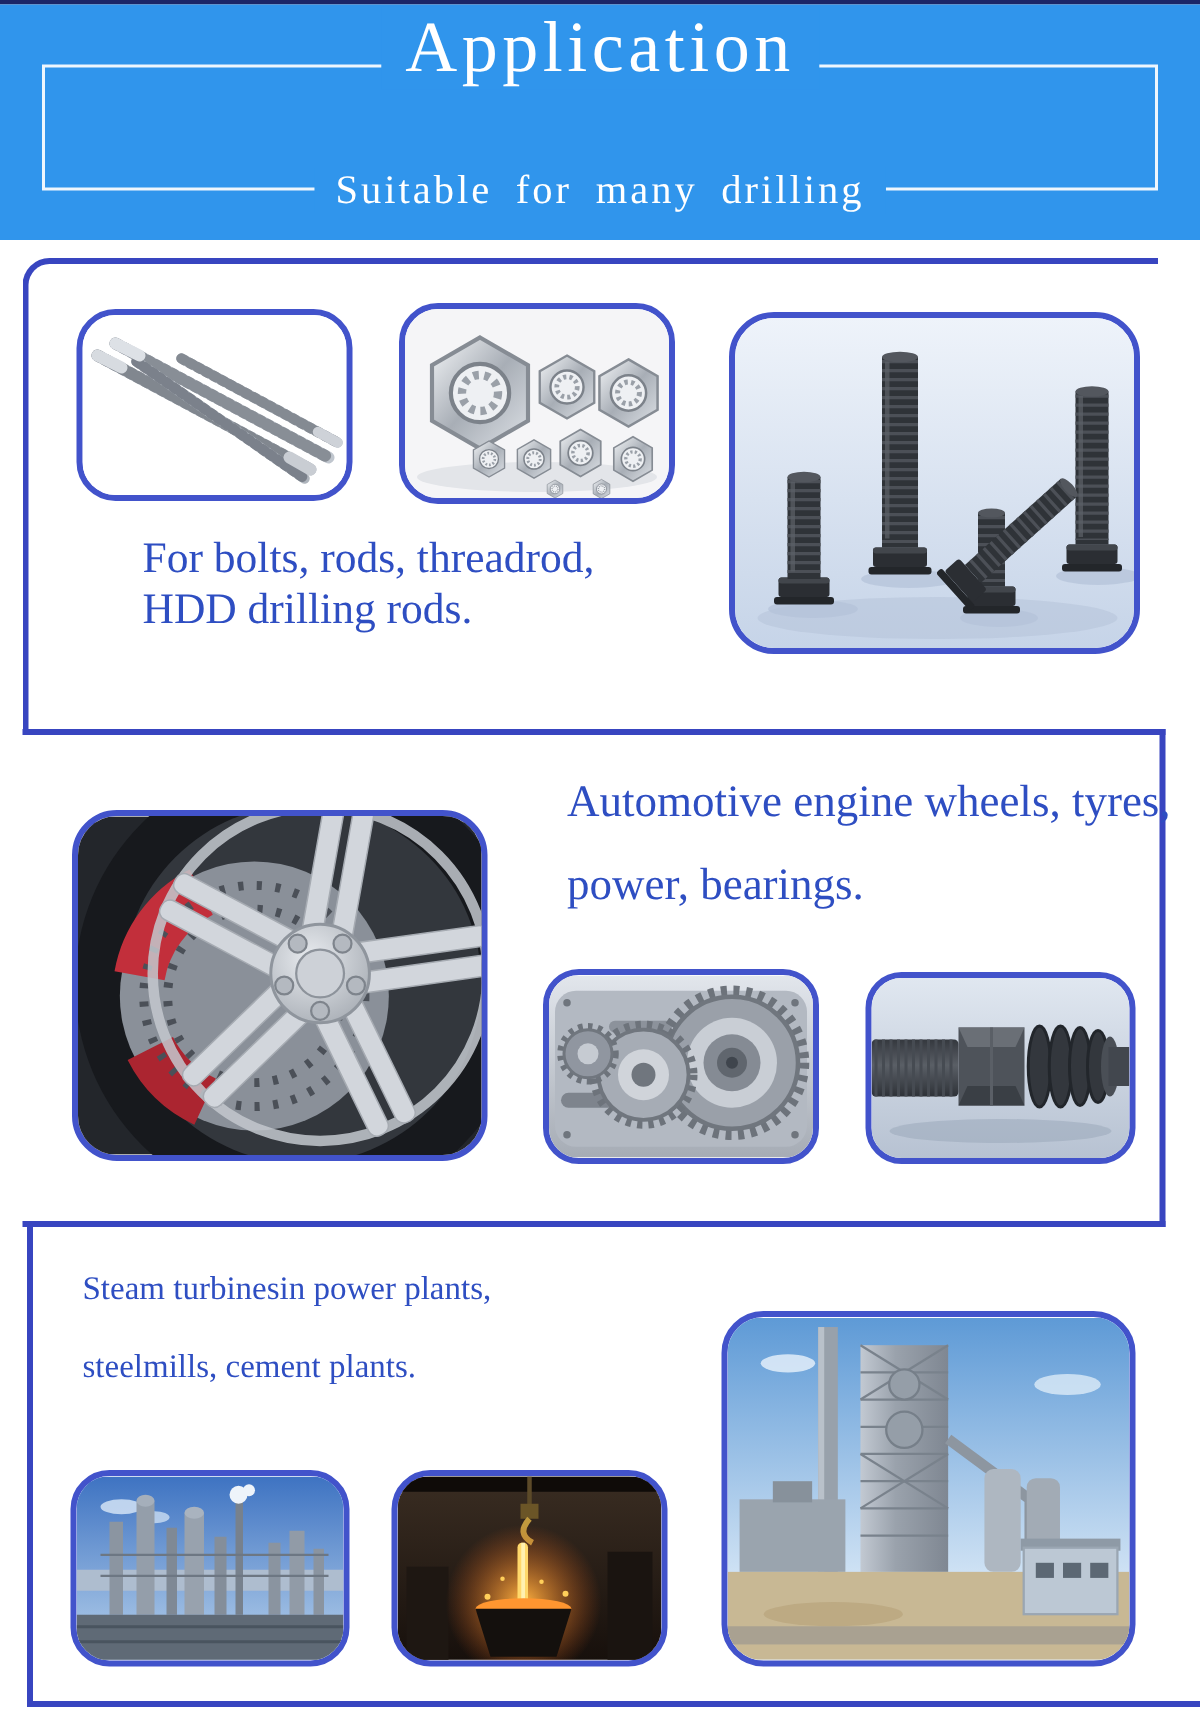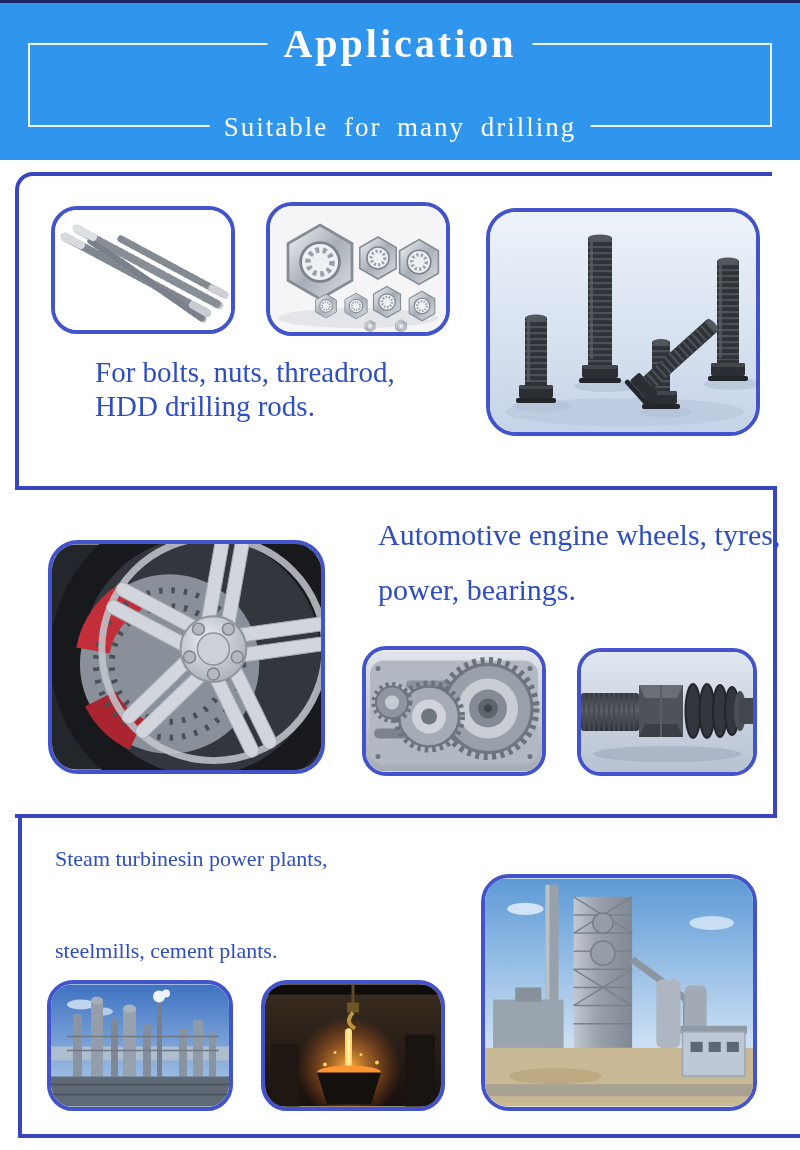--- a/index.html
+++ b/index.html
@@ -4,22 +4,22 @@
 <style>
   html,body{margin:0;padding:0;background:#ffffff;}
   .page{position:relative;width:800px;height:1150px;overflow:hidden;background:#ffffff;
         font-family:"Liberation Serif","DejaVu Serif",serif;}
   .abs{position:absolute;}
 
   
   .top-strip{left:0;top:0;width:800px;height:3px;background:#1b2668;}
   .hero-band{left:0;top:3px;width:800px;height:157px;background:#3095ec;}
   .hero-frame{left:28px;top:43px;width:744px;height:84px;border:2px solid #eef6fd;box-sizing:border-box;}
-  .hero-title{left:400px;top:43px;transform:translate(-50%,-50%);background:#3095ec;
-              color:#ffffff;font-size:40px;letter-spacing:3px;padding:0 16px;white-space:nowrap;font-weight:bold;}
+  .hero-title{left:400px;top:32px;transform:translate(-50%,-50%);background:#3095ec;
+              color:#ffffff;font-size:48px;letter-spacing:3px;padding:0 16px;white-space:nowrap;}
   .hero-subtitle{left:400px;top:127px;transform:translate(-50%,-50%);background:#3095ec;
               color:#ffffff;font-size:27px;letter-spacing:2px;word-spacing:7px;padding:0 14px;white-space:nowrap;}
 
   
   .card{box-sizing:border-box;border:0 solid #3845c0;}
   .card1{left:15px;top:172px;width:757px;height:314px;border-top-width:4px;border-left-width:4px;
          border-top-left-radius:18px;}
   .card2{left:15px;top:486px;width:762px;height:332px;border-top-width:4px;border-right-width:4px;border-bottom-width:4px;}
   .card3{left:18px;top:818px;width:782px;height:320px;border-left-width:4px;border-bottom-width:4px;}
 
@@ -39,21 +39,21 @@
   
   .caption{color:#2e4ec2;white-space:nowrap;}
   .cap1{font-size:29px;}
   .cap2{font-size:30px;}
   .cap3{font-size:22px;}
   .c1l1{left:95px;top:356px;}
   .c1l2{left:95px;top:390px;}
   .c2l1{left:378px;top:518px;}
   .c2l2{left:378px;top:573px;}
   .c3l1{left:55px;top:846px;}
-  .c3l2{left:55px;top:898px;margin-top:40px;}
+  .c3l2{left:55px;top:898px;}
 </style>
 </head>
 <body>
 
 <div class="page">
 
   <div class="abs top-strip"></div>
   <div class="abs hero-band"></div>
   <div class="abs hero-frame"></div>
   <div class="abs hero-title">Application</div>
@@ -168,21 +168,21 @@
       <g transform="translate(146,182) rotate(48)">
         <rect x="-17" y="-4" width="34" height="5" rx="2" fill="#23262a"></rect>
         <rect x="-14" y="-17" width="28" height="13" rx="2" fill="#2b2e33"></rect>
         <rect x="-8" y="-103" width="16" height="86" fill="#2f3338"></rect>
         <line x1="0" y1="-101" x2="0" y2="-20" stroke="#4c5057" stroke-width="16" stroke-dasharray="2.2 3.8"></line>
         <ellipse cx="0" cy="-103" rx="8" ry="3" fill="#53575e"></ellipse>
       </g>
     </svg>
   </figure>
 
-  <div class="abs caption cap1 c1l1">For bolts, nuts, threadrod,</div>
+  <div class="abs caption cap1 c1l1">For bolts, rods, threadrod,</div>
   <div class="abs caption cap1 c1l2">HDD drilling rods.</div>
 
   <figure class="abs photo ph-wheel">
     <svg viewBox="0 0 270 226">
       <defs>
         <radialGradient id="wg1" cx="0.4" cy="0.35" r="0.9">
           <stop offset="0" stop-color="#e8ebef"></stop>
             <stop offset="1" stop-color="#9aa0a8"></stop>
         </radialGradient>
       </defs>

